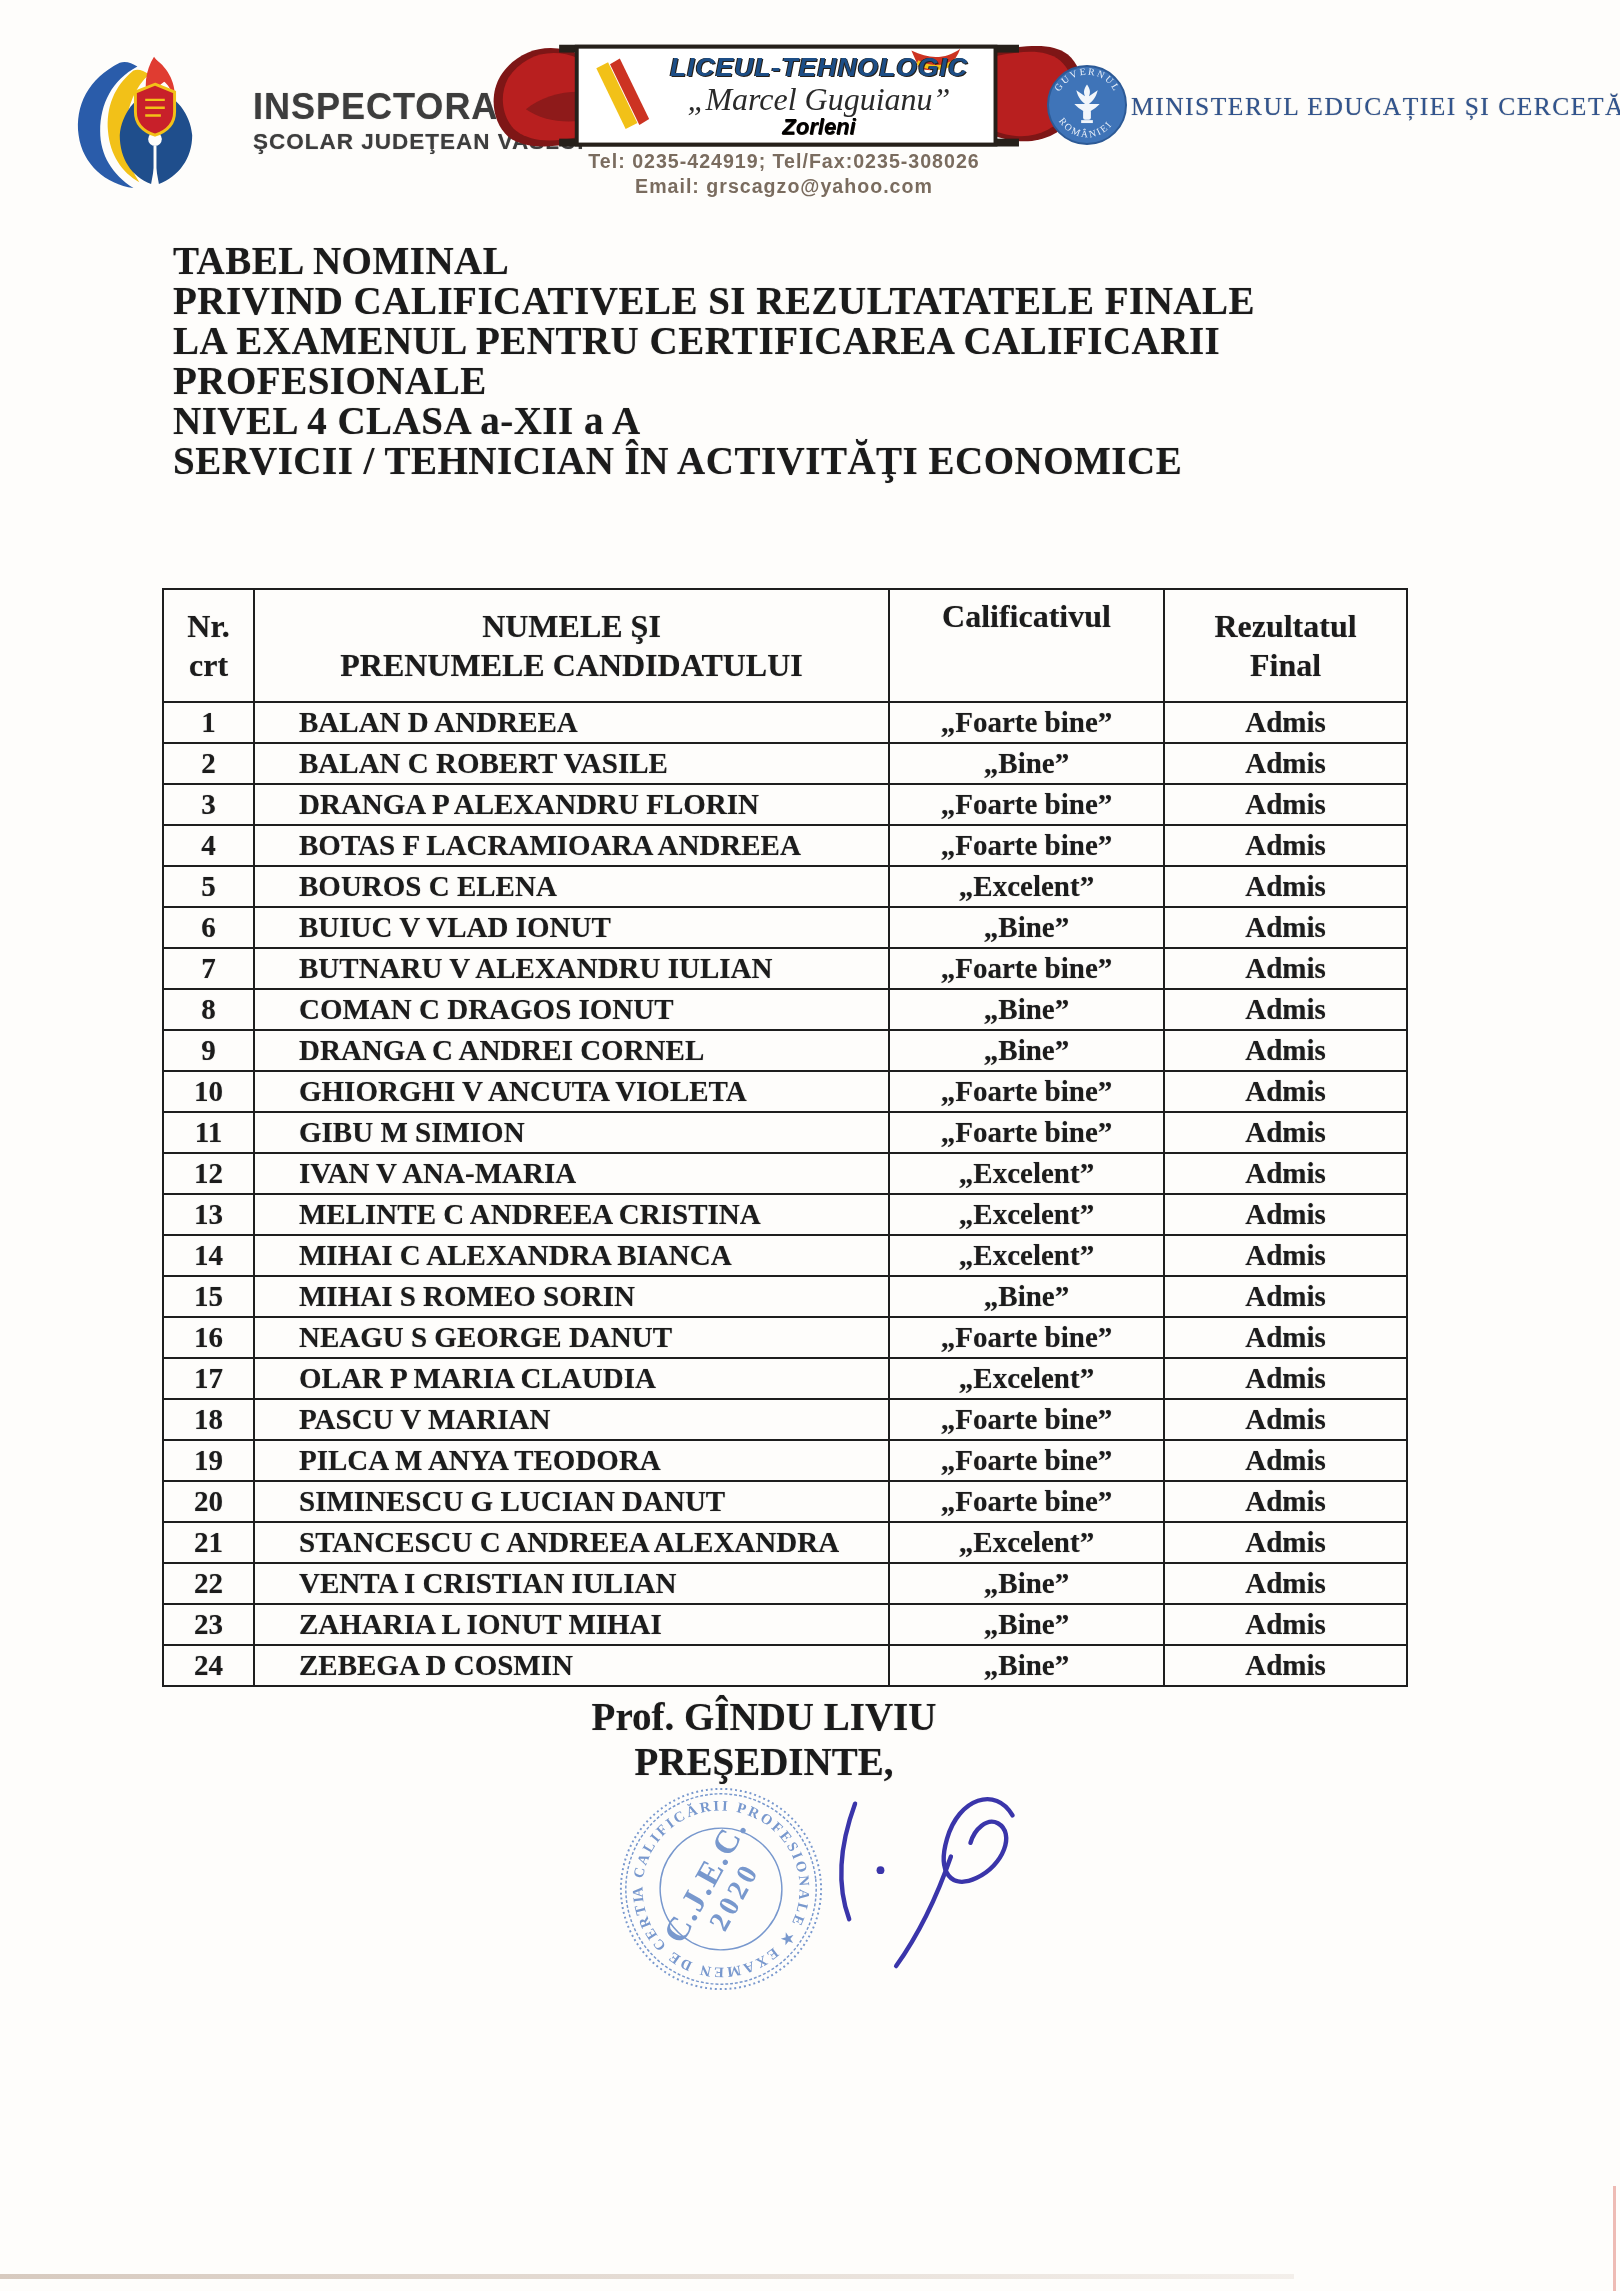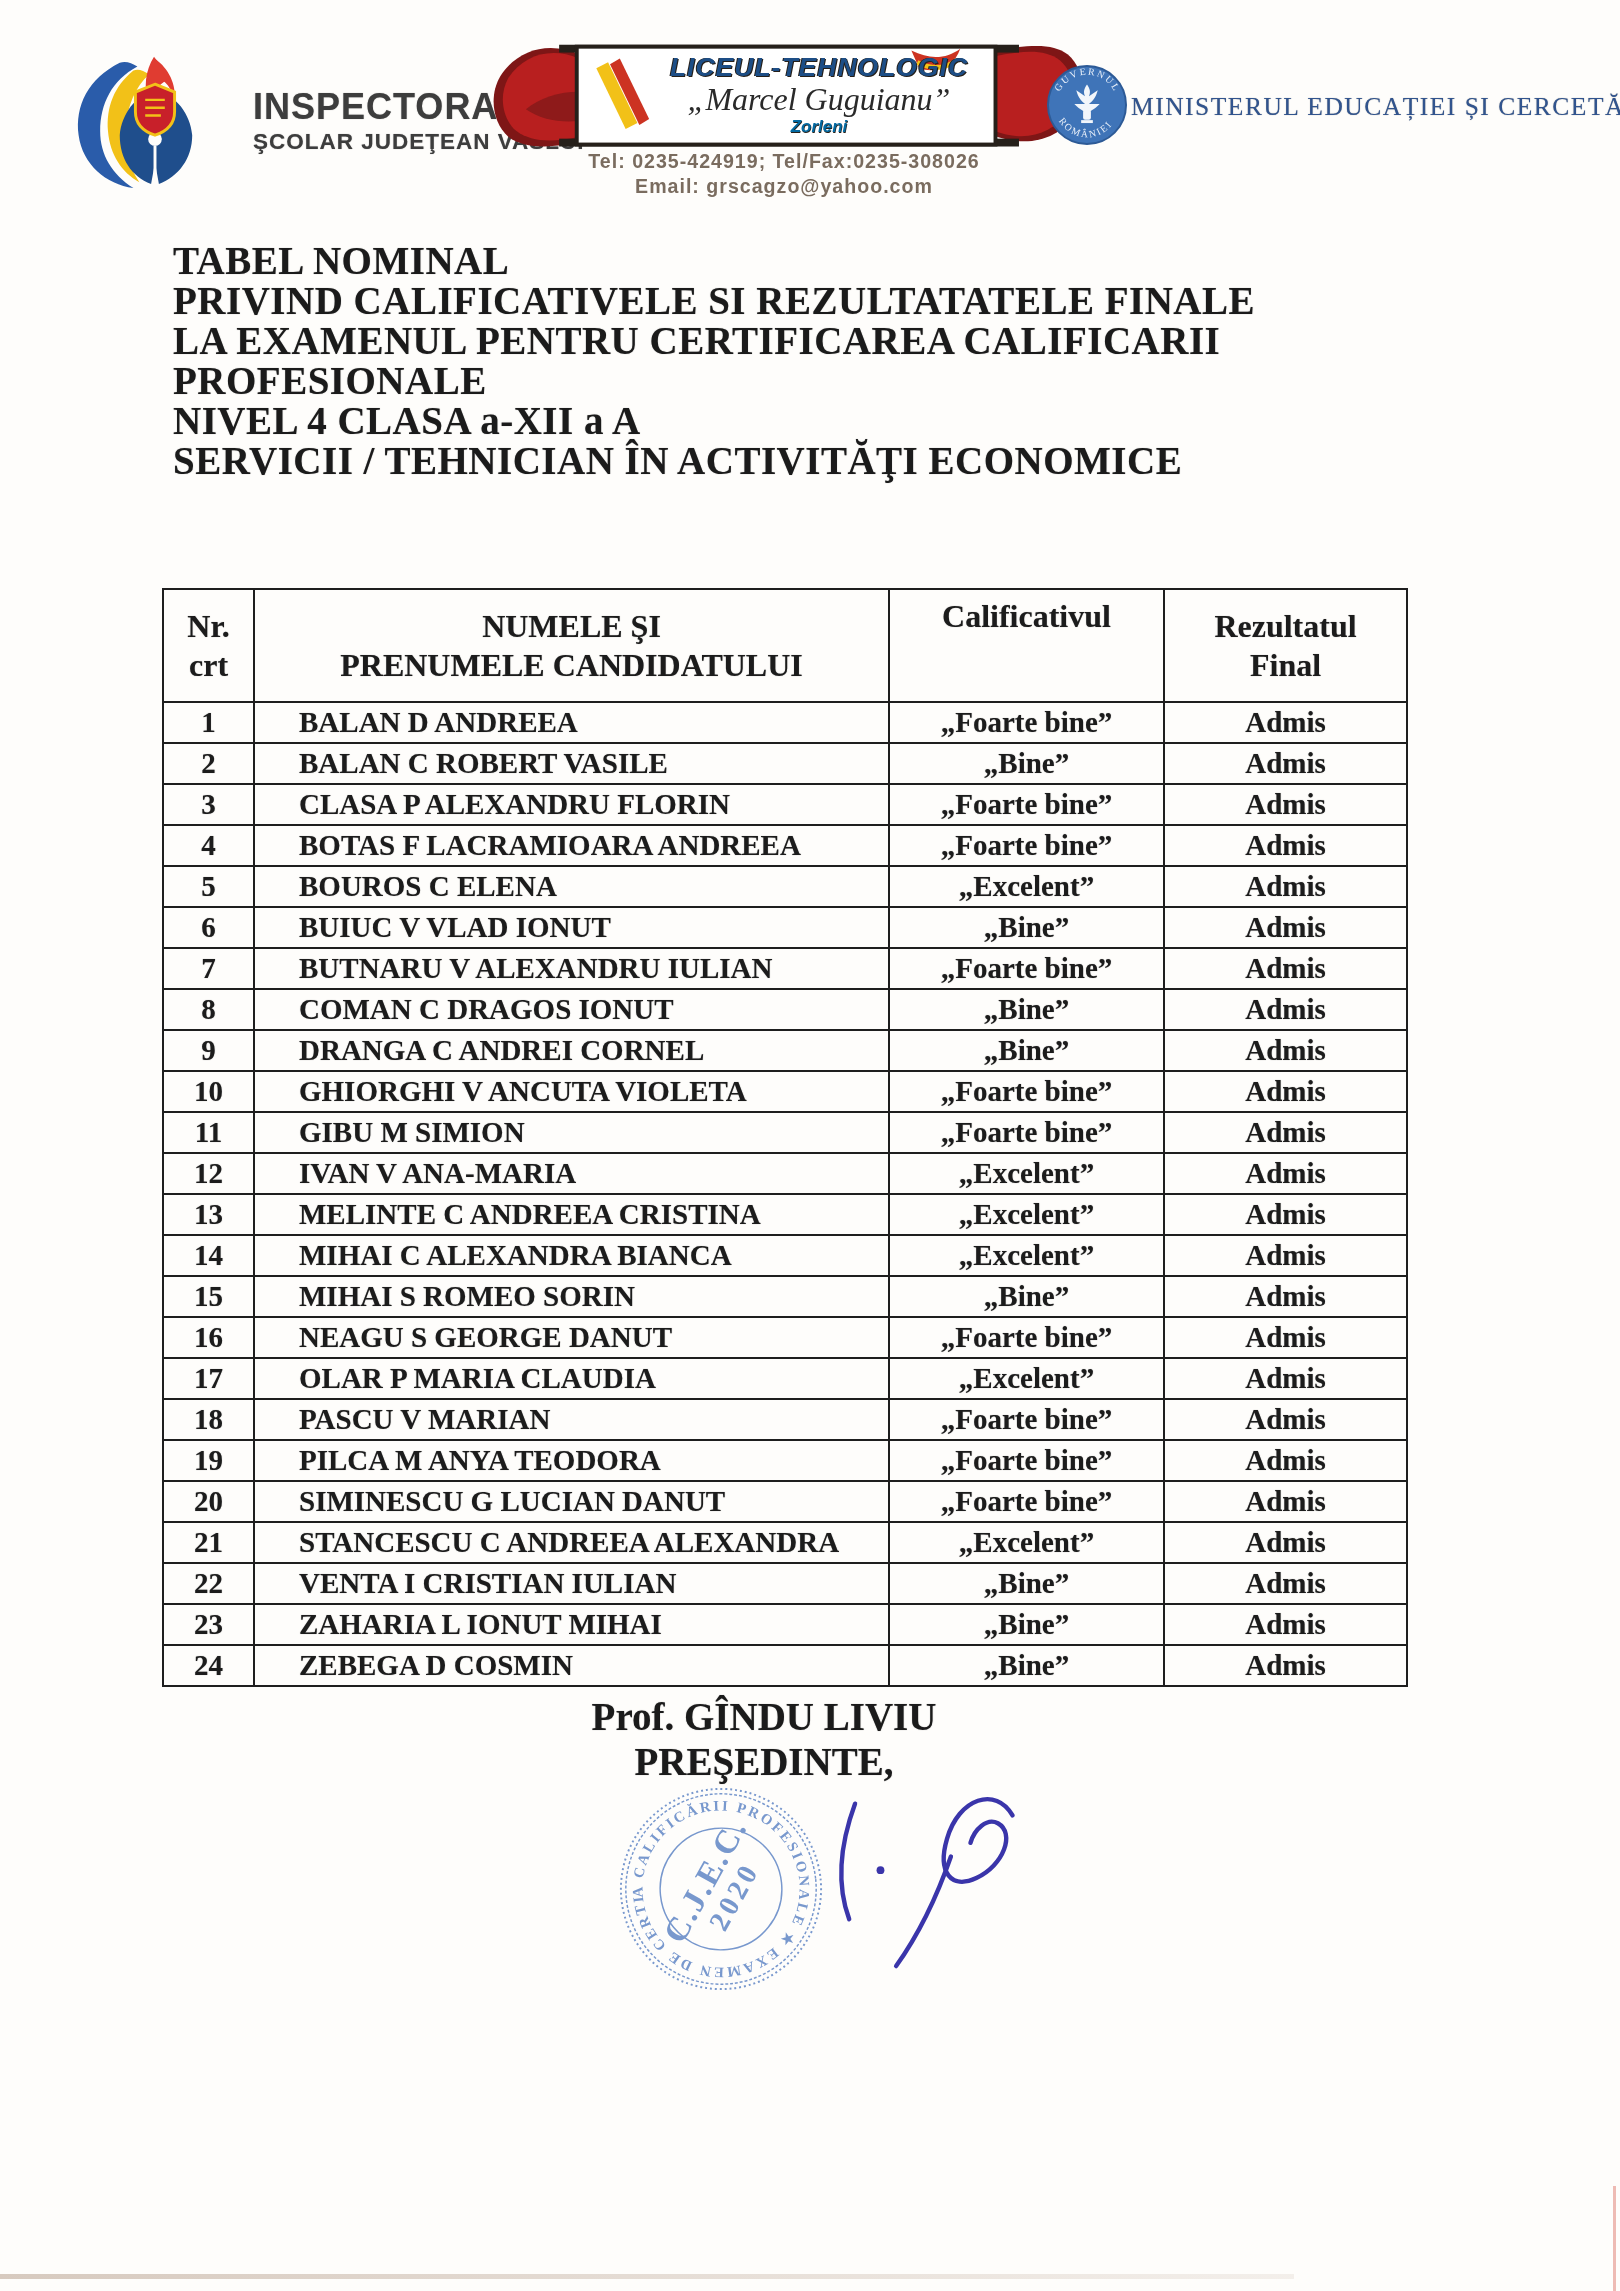--- a/index.html
+++ b/index.html
@@ -18,21 +18,21 @@
 
   .school-logo { position:absolute; left:490px; top:33px; width:603px; height:181px; }
   .school-logo svg.art { position:absolute; left:0; top:0; }
   .school-box-text { position:absolute; left:90px; top:15.7px; width:478px; height:98px; text-align:center;border-radius:13px; }
   .school-name {
     font-family:"Liberation Sans", sans-serif; font-weight:bold; font-style:italic;
     font-size:26.5px; letter-spacing:1px; color:#1d4e86; line-height:29px; margin-top:3.9px;
     text-shadow:1px 1px 0 #26201a, -1px 0 0 #26201a;
   }
   .school-patron { font-size:32px; font-style:italic; color:#2a2a2a; line-height:35px; font-family:"Liberation Serif", serif; }
-  .school-town { font-family:"Liberation Sans", sans-serif; font-weight:bold; font-style:italic; font-size:17px; color:#0369a1; line-height:19.6px; text-shadow:0.5px 0.5px 0 #26201a; }
+  .school-town { font-family:"Liberation Sans", sans-serif; font-weight:bold; font-style:italic; font-size:22px; color:#000000; line-height:19.6px; text-shadow:0.5px 0.5px 0 #26201a; }
   .school-contact { position:absolute; left:39px; top:116px; width:510px; text-align:center;
     font-family:"Liberation Sans", sans-serif; font-weight:bold; color:#7a6c5f; }
   .school-contact .tel { font-size:19.6px; line-height:24.5px; letter-spacing:1px; }
   .school-contact .mail { font-size:19.6px; line-height:24.5px; letter-spacing:1px; }
 
   .ministry { position:absolute; left:1047px; top:63px; }
   .ministry .seal { position:absolute; left:0; top:2px; }
   .ministry .label { position:absolute; left:84px; top:29px; width:510px;
     font-size:25.5px; letter-spacing:1.5px; color:#31548e; white-space:nowrap; }
 
@@ -185,21 +185,21 @@
 
         <tr>
           <td>2</td>
           <td class="name-cell">BALAN C ROBERT VASILE</td>
           <td>„Bine”</td>
           <td>Admis</td>
         </tr>
 
         <tr>
           <td>3</td>
-          <td class="name-cell">CLASA P ALEXANDRU FLORIN</td>
+          <td class="name-cell">DRANGA P ALEXANDRU FLORIN</td>
           <td>„Foarte  bine”</td>
           <td>Admis</td>
         </tr>
 
         <tr>
           <td>4</td>
           <td class="name-cell">BOTAS F LACRAMIOARA ANDREEA</td>
           <td>„Foarte  bine”</td>
           <td>Admis</td>
         </tr>

